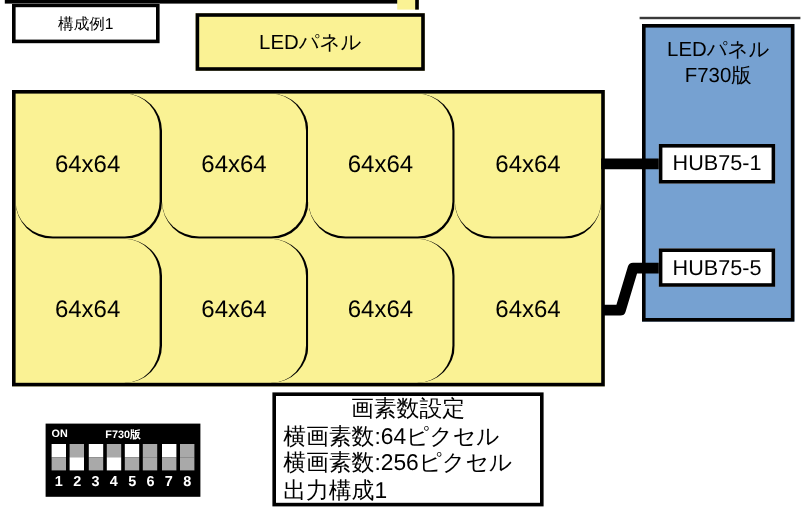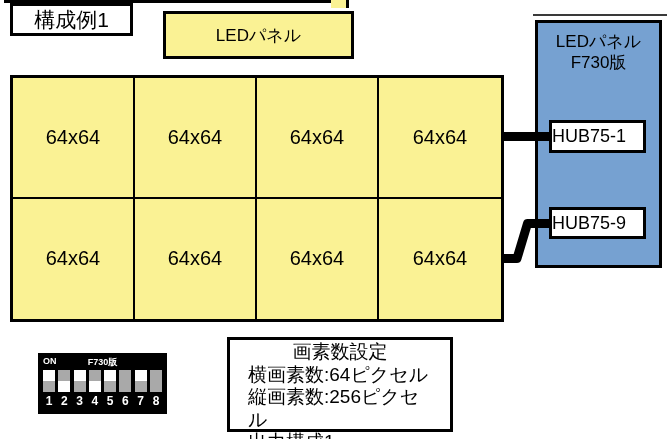--- a/index.html
+++ b/index.html
@@ -7,60 +7,60 @@
   .stage{position:relative;width:671px;height:439px;background:#fff;overflow:hidden;}
   .box{position:absolute;box-sizing:border-box;border:3px solid #000;}
 
   
   .top-remnant{position:absolute;left:4px;top:0;width:345px;height:2.5px;background:#000;}
   .top-notch{position:absolute;left:331px;top:0;width:18px;height:8px;background:#FAF294;border-right:3px solid #000;box-sizing:border-box;}
   .blue-remnant{position:absolute;left:533px;top:14px;width:134px;height:2px;background:#3a3a3a;}
 
   
   .title-box{left:10px;top:3px;width:123px;height:33px;background:#fff;
-    display:flex;align-items:center;justify-content:center;font-size:21px;}
+    display:flex;align-items:center;justify-content:center;font-size:13px;}
 
   
   .panel-label{left:163px;top:11px;width:191px;height:48px;background:#FAF294;
     display:flex;flex-direction:column;align-items:center;justify-content:center;
     font-size:17px;line-height:21px;text-align:center;}
 
   
   .panel-grid{left:10px;top:75px;width:494px;height:247px;background:#FAF294;
     display:grid;grid-template-columns:repeat(4,1fr);grid-template-rows:repeat(2,1fr);}
   .panel-cell{box-sizing:border-box;border-right:2.5px solid #000;border-bottom:2.5px solid #000;
-    display:flex;align-items:center;justify-content:center;font-size:20px;}
+    display:flex;align-items:center;justify-content:center;font-size:20px;border-radius:31px;}
   .panel-cell:nth-child(4n){border-right:none;}
   .panel-cell:nth-child(n+5){border-bottom:none;}
 
   
   .controller{left:535px;top:20px;width:127px;height:248px;background:#76A1D1;
     padding-top:8px;text-align:center;font-size:17px;line-height:21px;}
   .hub-box{position:absolute;box-sizing:border-box;border:3px solid #000;background:#fff;
-    display:flex;align-items:center;font-size:18px;}
+    display:flex;align-items:center;justify-content:center;font-size:18px;}
   .hub1{left:549px;top:120px;width:97px;height:33px;}
   .hub2{left:549px;top:207px;width:97px;height:32px;}
   .cables{position:absolute;left:0;top:0;width:671px;height:439px;pointer-events:none;}
 
   
   .dip-panel{position:absolute;left:38px;top:353px;width:129px;height:61px;background:#000;box-sizing:border-box;}
   .dip-header{position:relative;height:13px;padding-top:3px;padding-left:32px;}
   .dip-on{position:absolute;left:5px;top:3px;font-size:9px;font-weight:bold;color:#fff;}
   .dip-model{position:absolute;left:0;right:0;top:3px;text-align:center;font-size:9px;font-weight:bold;color:#fff;}
   .dip-row{display:flex;justify-content:space-between;padding:1px 5px 0 5px;}
   .dip-slot{width:12px;display:flex;flex-direction:column;}
   .sq{width:12px;height:11px;}
   .state-up .sq.top{background:#fff;} .state-up .sq.bot{background:#A9A9A9;}
   .state-down .sq.top{background:#A9A9A9;} .state-down .sq.bot{background:#fff;}
   .state-neutral .sq.top{background:#A9A9A9;} .state-neutral .sq.bot{background:#A9A9A9;}
   .dip-num{margin-top:3px;color:#fff;font-weight:bold;font-size:12px;text-align:center;line-height:13px;}
 
   
-  .settings-box{left:227px;top:337px;width:226px;height:95px;background:#fff;
-    font-size:19px;line-height:22.5px;padding:1px 18px;}
+  .settings-box{left:227px;top:327px;width:226px;height:95px;background:#fff;
+    font-size:19px;line-height:22.5px;padding:1px 6px;}
   .settings-title{text-align:center;}
 </style>
 </head>
 <body>
 
 <div class="stage">
 
   <div class="top-remnant"></div>
   <div class="top-notch"></div>
   <div class="blue-remnant"></div>
@@ -91,21 +91,21 @@
 
   <svg class="cables" viewBox="0 0 671 439" xmlns="http://www.w3.org/2000/svg">
     <path d="M 501 136.5 L 551 136.5" stroke="#000" stroke-width="9" fill="none"></path>
     <path d="M 502 258.5 L 517 258.5 L 527.5 223.5 L 551 223.5" stroke="#000" stroke-width="9" fill="none" stroke-linejoin="round"></path>
   </svg>
 
   <div class="hub-box hub1">
     <span>HUB75-1</span>
   </div>
   <div class="hub-box hub2">
-    <span>HUB75-9</span>
+    <span>HUB75-5</span>
   </div>
 
   <div class="dip-panel">
     <div class="dip-header">
       <span class="dip-on">ON</span>
       <span class="dip-model">F730版</span>
     </div>
     <div class="dip-row">
       <div class="dip-slot state-up">
         <div class="sq top"></div>
@@ -146,17 +146,17 @@
         <div class="sq top"></div>
         <div class="sq bot"></div>
         <div class="dip-num">8</div>
       </div>
     </div>
   </div>
 
   <div class="box settings-box">
     <div class="settings-title">画素数設定</div>
     <div>横画素数:64ピクセル</div>
-    <div>縦画素数:256ピクセル</div>
+    <div>横画素数:256ピクセル</div>
     <div>出力構成1</div>
   </div>
 
 </div>
 
 </body></html>

